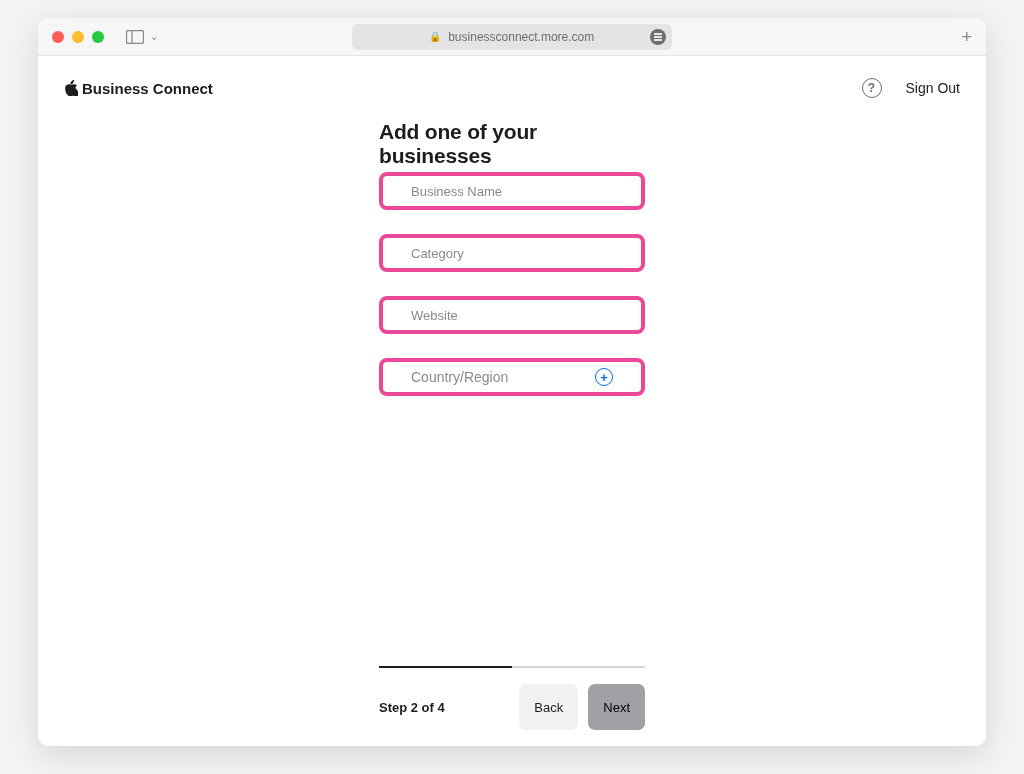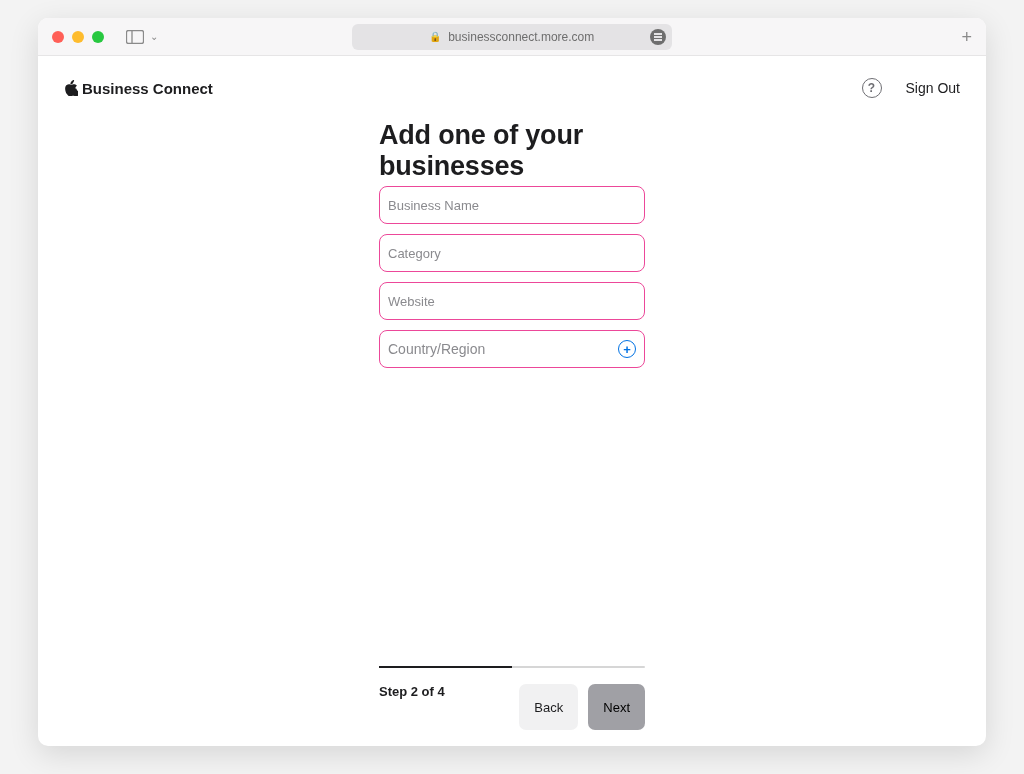--- a/index.html
+++ b/index.html
@@ -114,41 +114,41 @@
     flex: 1;
     display: flex;
     flex-direction: column;
     align-items: center;
   }
   .form-area {
     width: 266px;
     margin-top: 12px;
   }
   .title {
-    font-size: 27px;
+    font-size: 21px;
     font-weight: 700;
     color: #1d1d1f;
     margin-bottom: 4px;
     letter-spacing: -0.2px;
   }
   .subtitle {
     font-size: 13px;
     color: #6e6e73;
     margin-bottom: 22px;
   }
   .field {
     width: 100%;
     height: 38px;
-    border: 1px solid #ec4899;
+    border: 4px solid #ec4899;
     border-radius: 8px;
     background: #fff;
-    margin-bottom: 10px;
-    display: flex;
-    align-items: center;
-    padding: 0 8px;
+    margin-bottom: 24px;
+    display: flex;
+    align-items: center;
+    padding: 0 28px;
     position: relative;
   }
   .field input {
     border: none;
     outline: none;
     font-size: 13px;
     color: #1d1d1f;
     width: 100%;
     background: transparent;
   }
@@ -185,20 +185,21 @@
     margin-bottom: 16px;
     position: relative;
   }
   .progress-fill {
     position: absolute; top: 0; left: 0; height: 100%;
     background: #1d1d1f;
     width: 50%;
   }
   .footer-row {
     display: flex;
+    align-items: center;
   }
   .step-label {
     font-size: 13px;
     font-weight: 600;
     color: #1d1d1f;
   }
   .footer-buttons {
     margin-left: auto;
     display: flex;
     gap: 10px;

